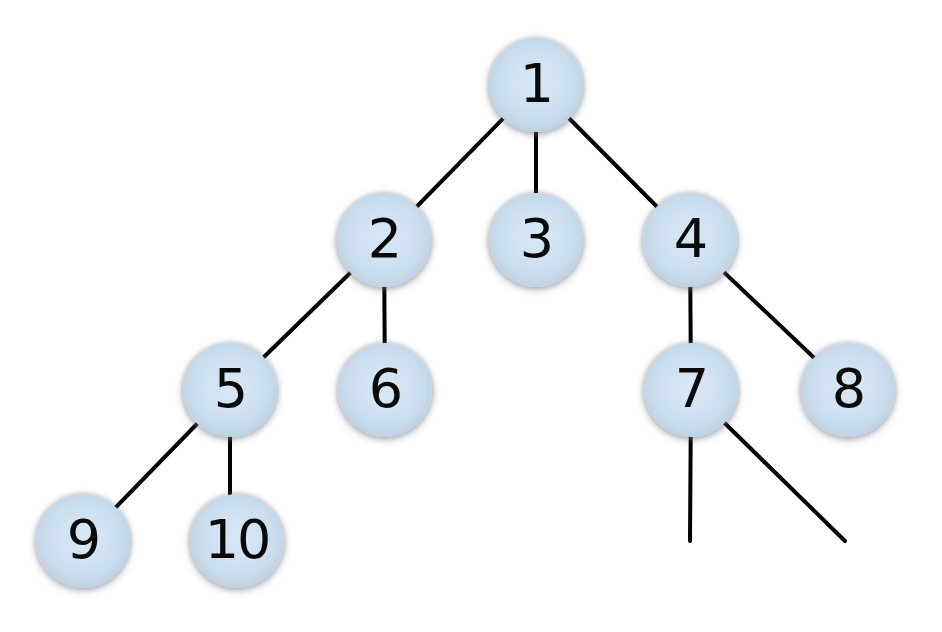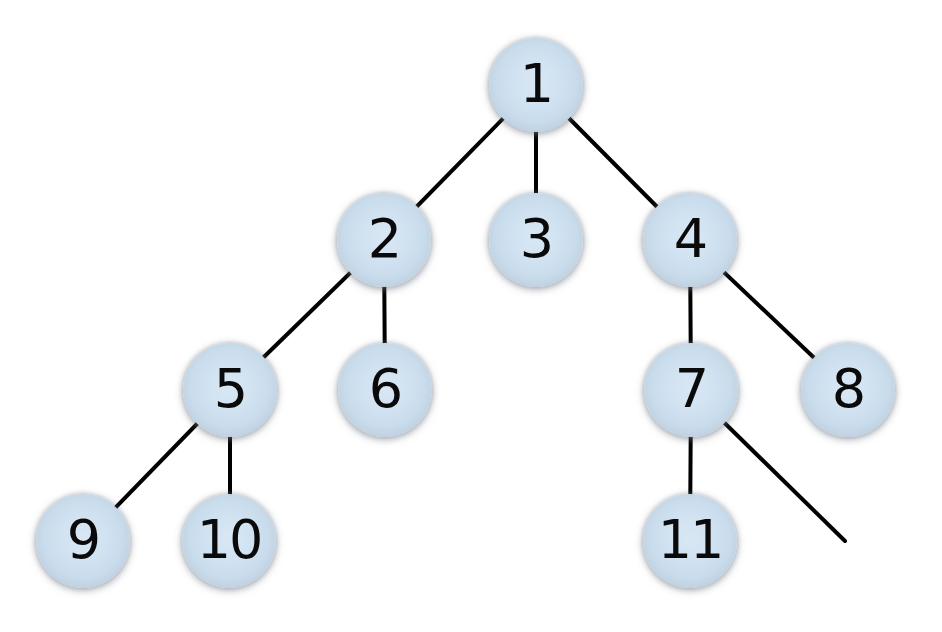--- a/index.html
+++ b/index.html
@@ -97,20 +97,17 @@
       </div>
       <div class="tree-node" style="left: 644px; top: 343px;">
         <span class="node-label">7</span>
       </div>
       <div class="tree-node" style="left: 801px; top: 343px;">
         <span class="node-label">8</span>
       </div>
       <div class="tree-node" style="left: 36px; top: 494px;">
         <span class="node-label">9</span>
       </div>
-      <div class="tree-node" style="left: 182px; top: 494px;">
+      <div class="tree-node" style="left: 190px; top: 494px;">
         <span class="node-label">10</span>
-      </div>
-      <div class="tree-node" style="left: 643px; top: 494px;">
-        <span class="node-label">11</span>
       </div>
     </div>
 </div>
 
 </body></html>

